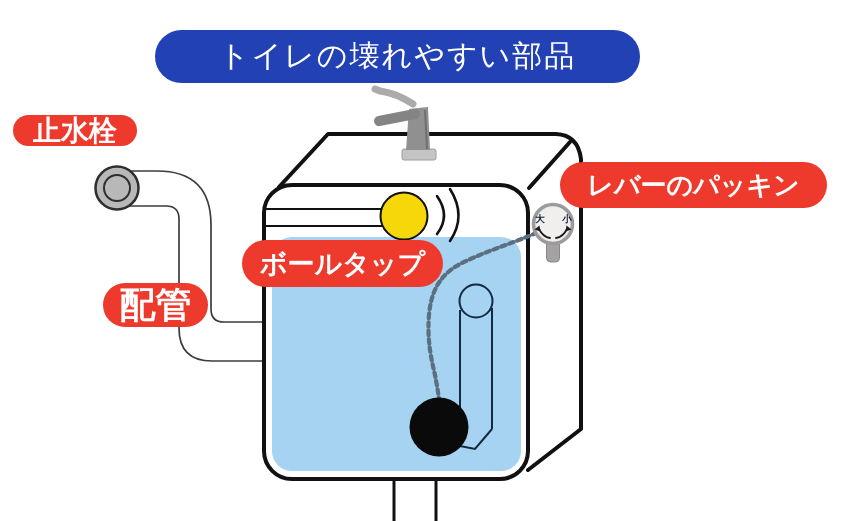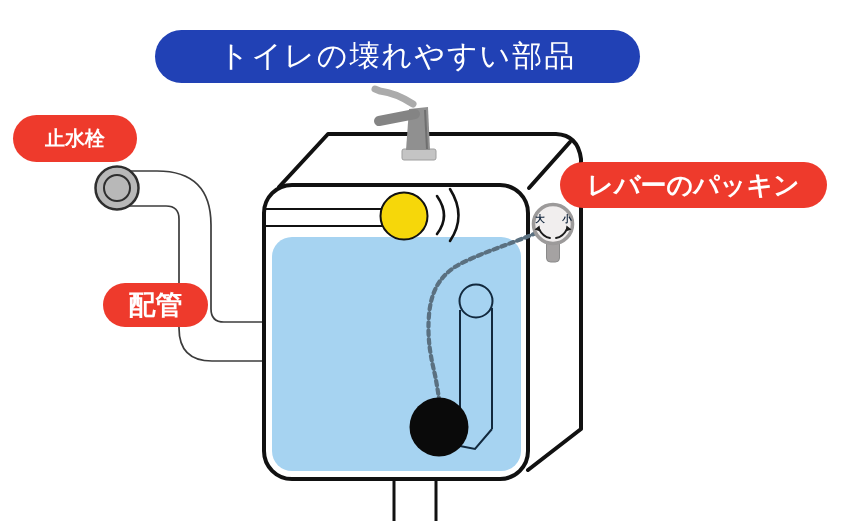--- a/index.html
+++ b/index.html
@@ -23,22 +23,22 @@
     position:absolute;left:155px;top:30px;width:485px;height:53px;
     background:var(--title-bg);border-radius:27px;color:var(--label-text);
     font-size:30px;font-weight:normal;letter-spacing:2px;
     display:flex;align-items:center;justify-content:center;white-space:nowrap;
   }
   .badge{
     position:absolute;background:var(--badge-bg);border-radius:25px;
     color:var(--label-text);font-weight:bold;white-space:nowrap;
     display:flex;align-items:center;justify-content:center;
   }
-  .badge.stop-valve{left:13px;top:115px;width:124px;height:47px;font-size:20px;}
-  .badge.piping{left:103px;top:283px;width:105px;height:44px;font-size:27px;}
+  .badge.stop-valve{left:13px;top:115px;width:124px;height:31px;font-size:28px;}
+  .badge.piping{left:103px;top:283px;width:105px;height:44px;font-size:36px;}
   .badge.ball-tap{left:242px;top:240px;width:201px;height:47px;font-size:27px;}
   .badge.lever-packing{left:560px;top:162px;width:267px;height:46px;font-size:26px;}
   .badge.overflow{left:497px;top:375px;width:271px;height:51px;font-size:27px;}
 
   
   .stroke-main{fill:none;stroke:var(--outline);stroke-width:4;stroke-linejoin:round;stroke-linecap:round;}
   .tank-front{fill:#ffffff;stroke:var(--outline);stroke-width:4;}
   .water{fill:var(--water);}
   .thin-line{fill:none;stroke:var(--outline);stroke-width:2.2;}
   .float-ball{fill:var(--float-yellow);stroke:var(--outline);stroke-width:2;}
@@ -122,14 +122,15 @@
       <polygon class="dial-arrowhead" points="540.5,231.5 534.5,229.5 539.5,225.5"></polygon>
       <path class="dial-arrow" d="M 567,229 Q 563,237 556,238"></path>
       <polygon class="dial-arrowhead" points="565.5,231.5 571.5,229.5 566.5,225.5"></polygon>
     </g>
   </svg>
 
   <div class="title-banner">トイレの壊れやすい部品</div>
 
   <div class="badge stop-valve">止水栓</div>
   <div class="badge piping">配管</div>
+  <div class="badge ball-tap">ボールタップ</div>
   <div class="badge lever-packing">レバーのパッキン</div>
 </div>
 
 </body></html>

